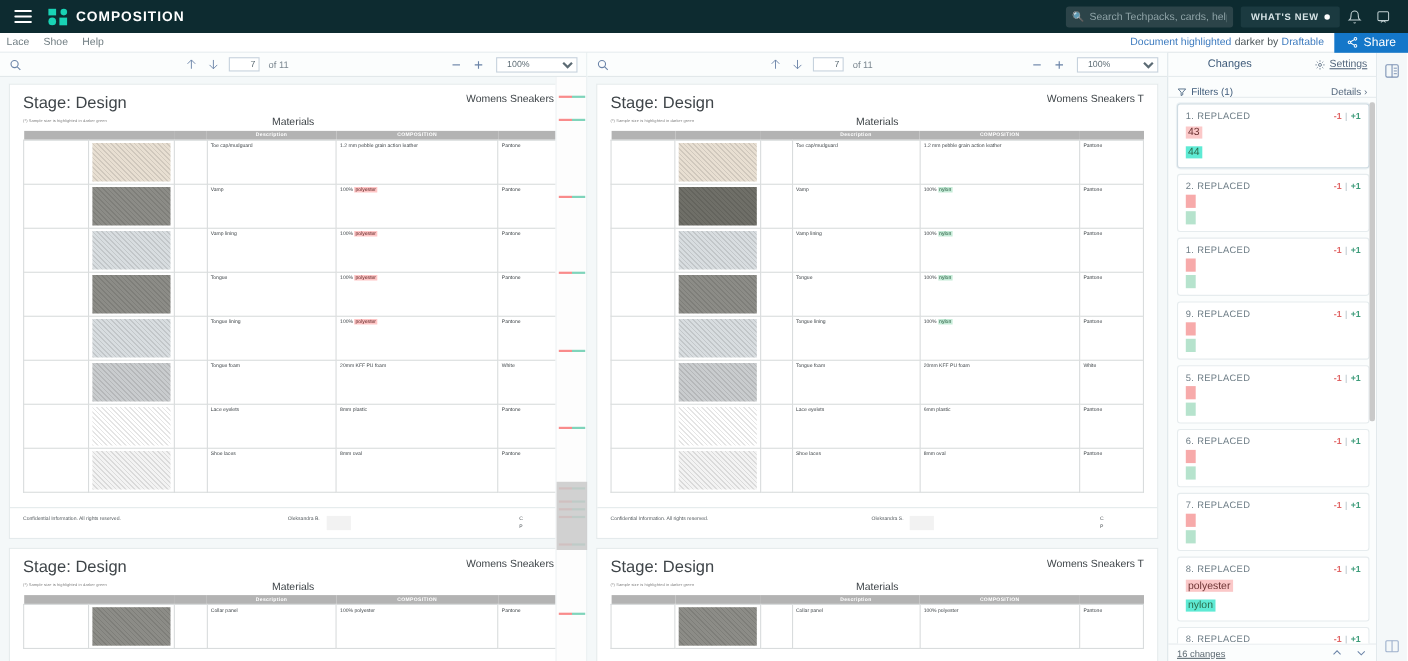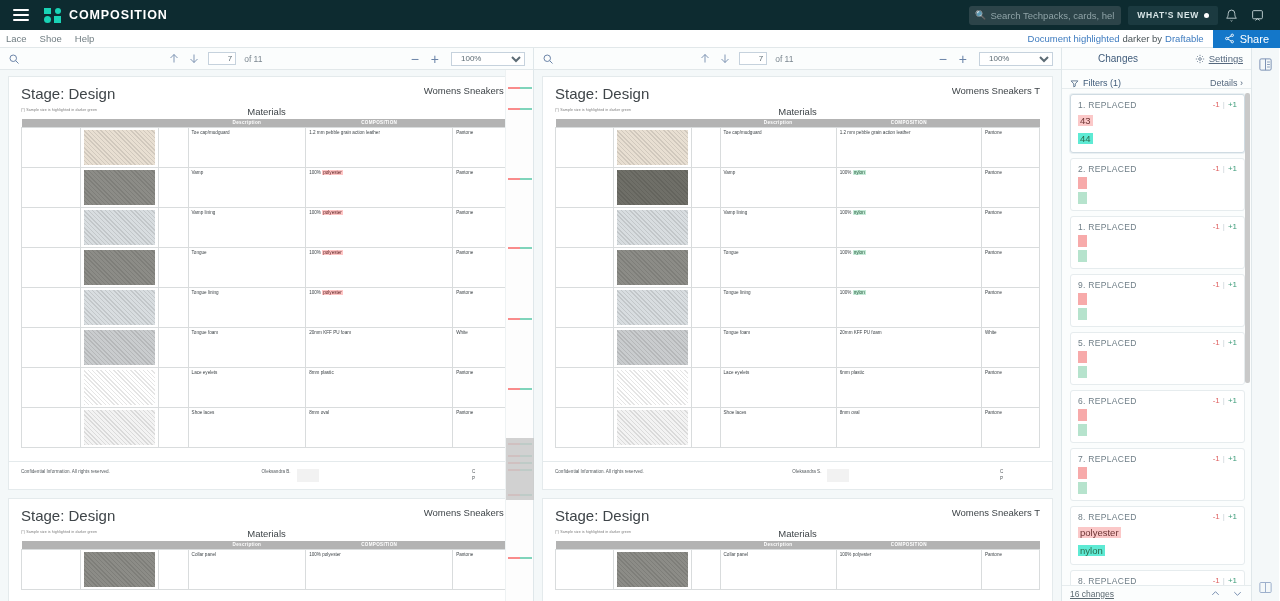--- a/index.html
+++ b/index.html
@@ -162,23 +162,23 @@
     border-bottom: 1px solid #e6ecee;
   }
   .filters { font-size: 9px; color: #3f5b7a; display: flex; align-items: center; gap: 4px; cursor: pointer; }
   .details { margin-left: auto; font-size: 9px; color: #55687e; cursor: pointer; }
   .ch-list { flex: 1; overflow: hidden; position: relative; padding: 5px 6px 0 8px; }
   .ch-card {
     background: #fff; border: 1px solid #e6ecee; border-radius: 3px;
     padding: 5px 7px 6px 7px; margin-bottom: 5px; cursor: pointer;
   }
   .ch-card.sel { border-color: #cfdbe2; box-shadow: 0 0 0 1px #eaf0f3; }
-  .ch-top { display: flex; }
+  .ch-top { display: flex; align-items: center; }
   .ch-label { font-size: 8.5px; color: #6e7d86; letter-spacing: .3px; }
-  .ch-counts { margin-left: auto; font-size: 8px; }
+  .ch-counts { margin-left: auto; font-size: 8px; font-weight: bold; }
   .ch-counts .m { color: #e06464; }
   .ch-counts .sep { color: #c8d2d7; margin: 0 3px; }
   .ch-counts .p { color: #3d9c7a; }
   .ch-word { display: inline-block; font-size: 9.5px; padding: 0 2px; margin-top: 3px; }
   .w-del { background: #fbc8c8; color: #6d3434; }
   .w-ins { background: #5eead4; color: #2c6b4c; }
   .ch-bar { height: 12px; width: 9px; margin-top: 3px; }
   .b-del { background: #f7aaaa; }
   .b-ins { background: #b6e3cd; }
   .ch-foot {

